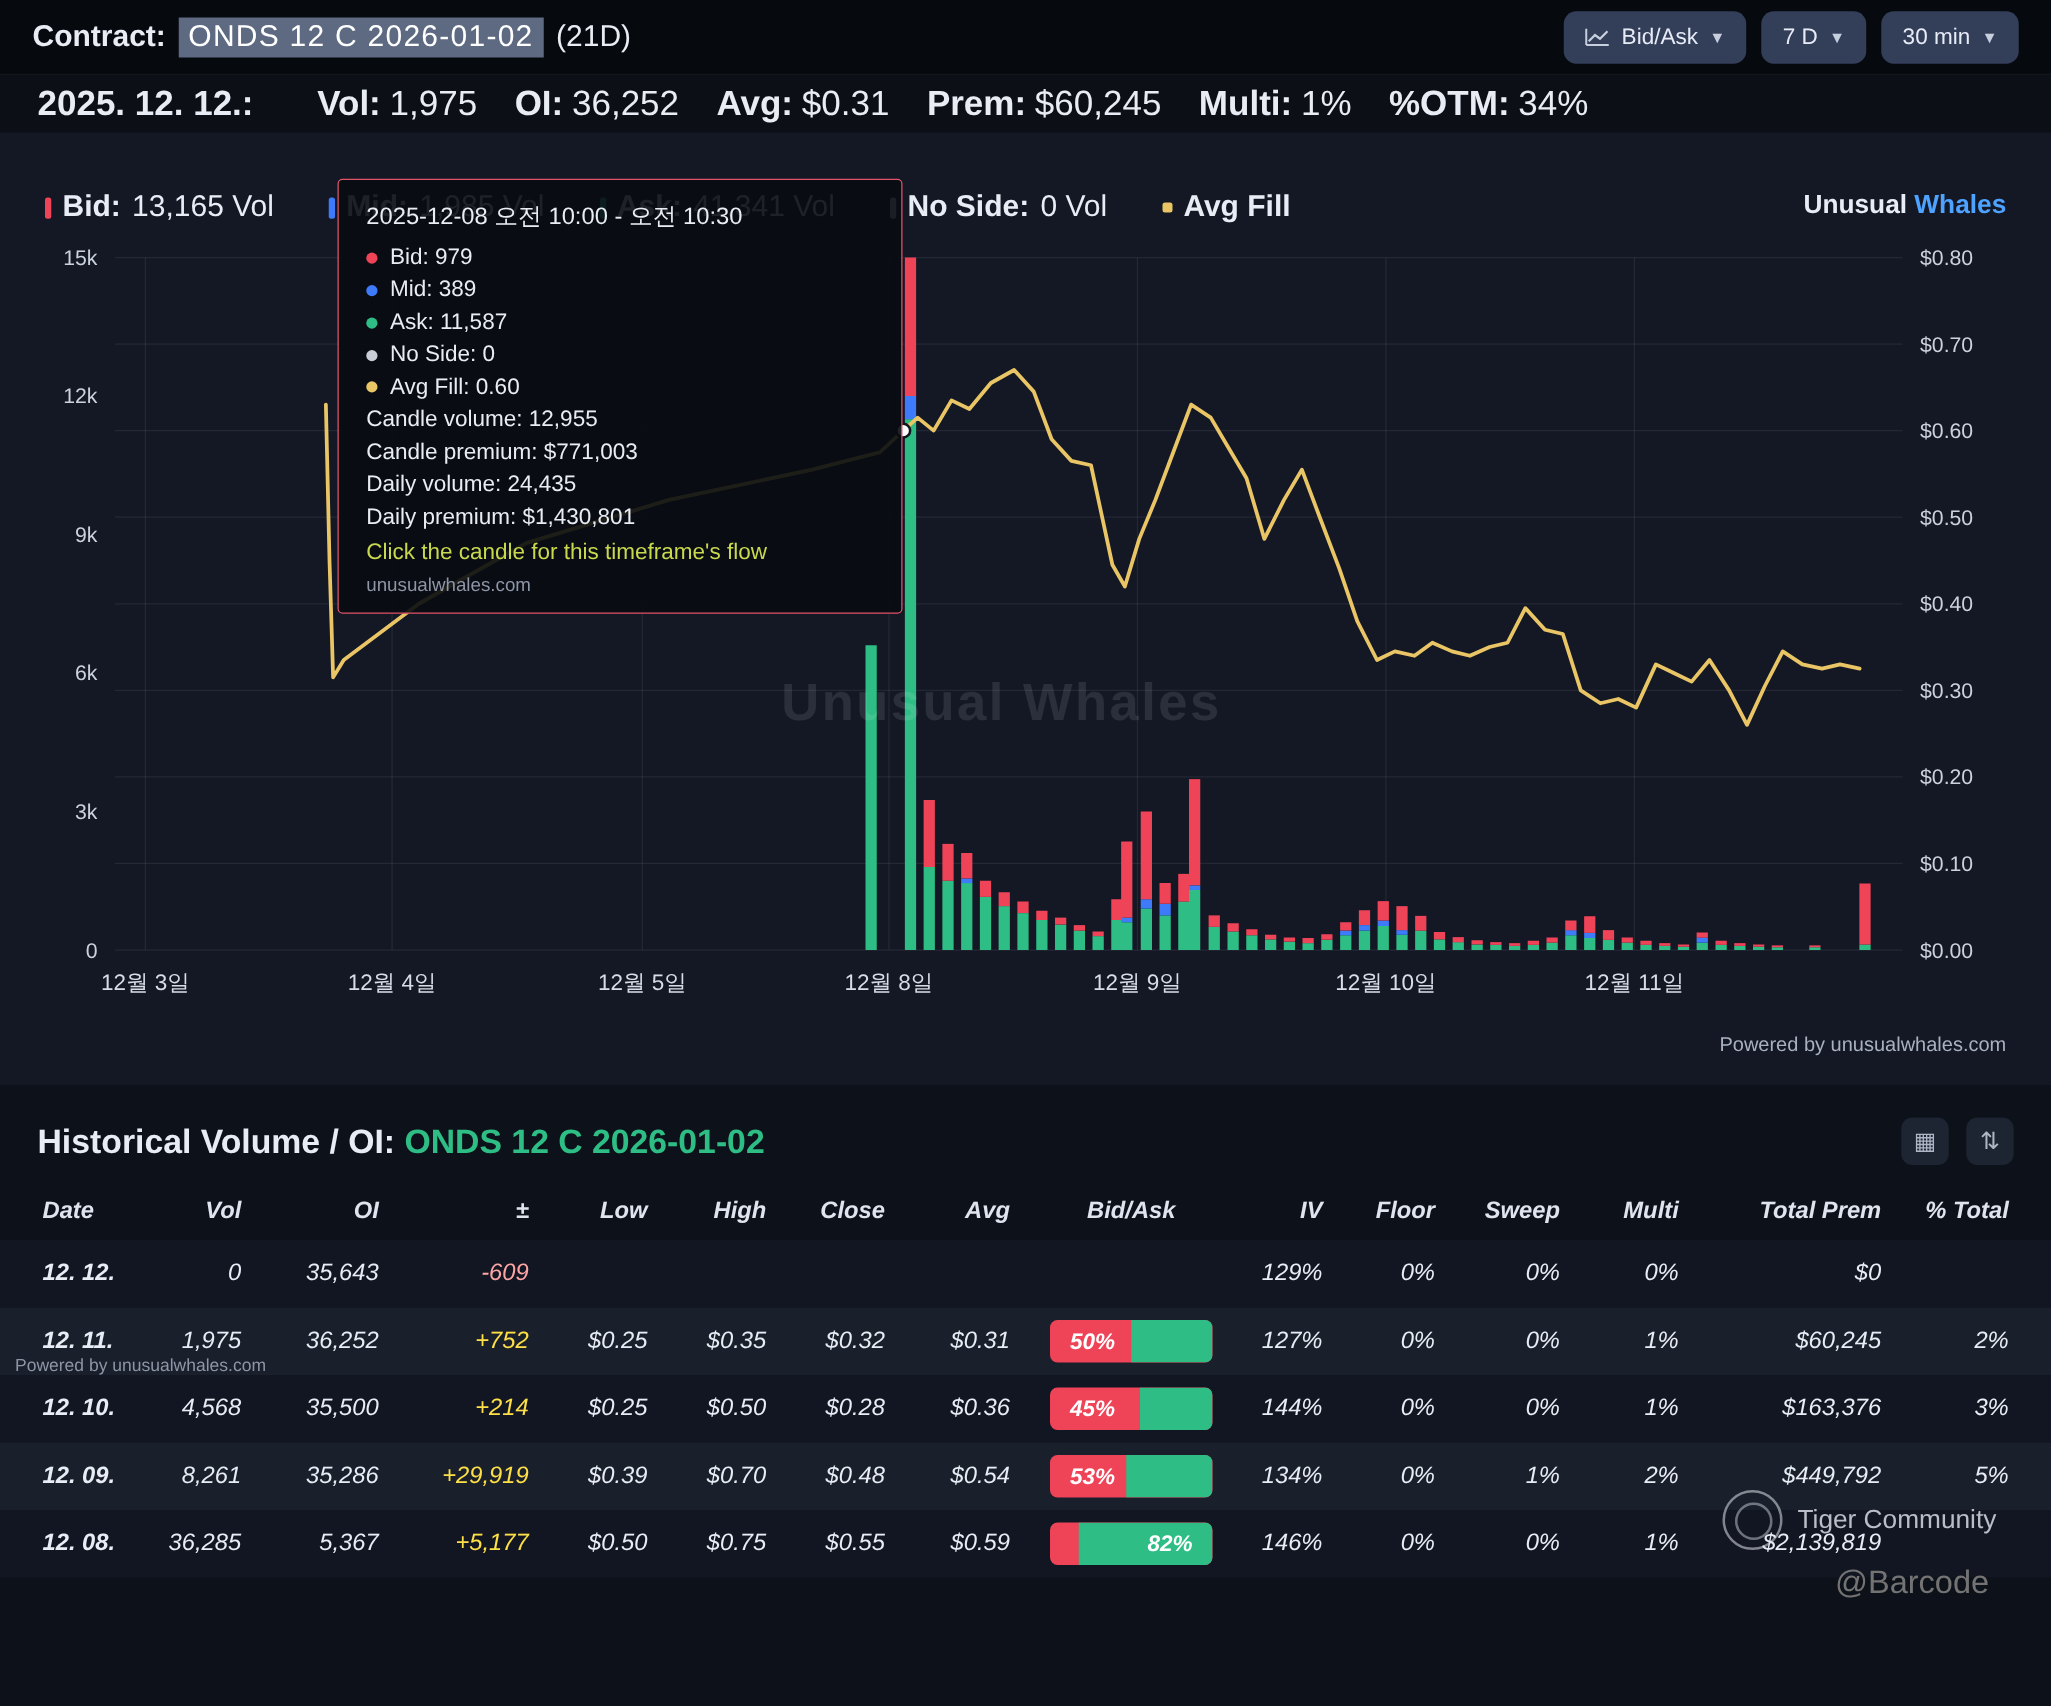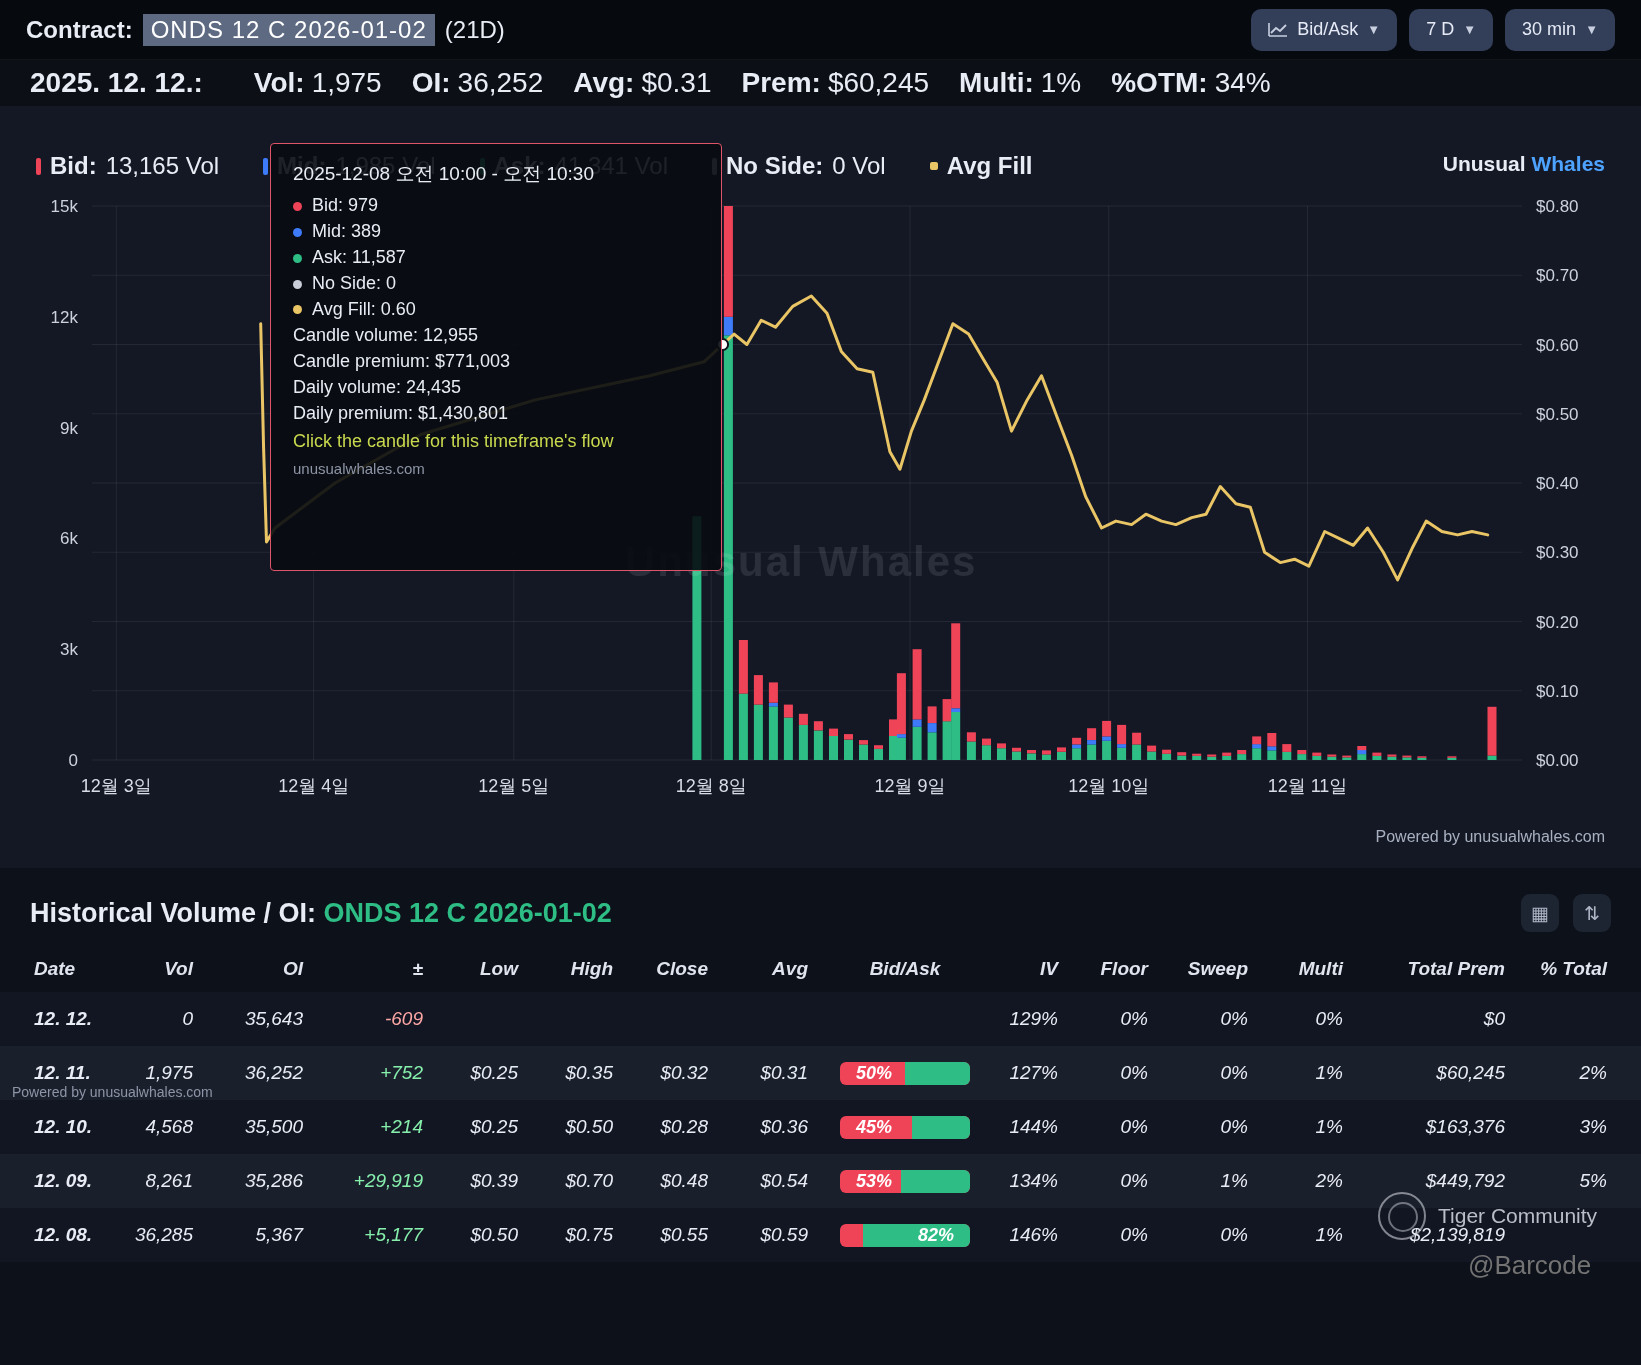--- a/index.html
+++ b/index.html
@@ -42,21 +42,21 @@
 
   .brand { position:absolute; right:36px; top:46px; font-size:21px; font-weight:bold; z-index:2; }
   .brand .w { color:#4da3ff; }
 
   .center-watermark { position:absolute; left:625px; top:432px; font-size:42px; font-weight:bold;
     color:rgba(255,255,255,0.10); z-index:1; letter-spacing:2px; }
 
   .chart-powered { position:absolute; right:36px; top:722px; font-size:16px; color:#a9b1c0; }
 
   
-  .tooltip { position:absolute; left:270px; top:37px; width:452px; height:428px;
+  .tooltip { position:absolute; left:270px; top:37px; width:452px; height:348px;
     background:rgba(8,11,17,0.90); border:1px solid #df5468; border-radius:4px;
     padding:16px 22px; z-index:3; font-size:18px; line-height:1.44; }
   .tooltip .tt-title { font-size:19px; margin-bottom:6px; }
   .tt-row { display:flex; align-items:center; gap:10px; }
   .tt-dot { width:9px; height:9px; border-radius:50%; flex:0 0 auto; }
   .tt-cta { color:#c9d94e; margin-top:2px; }
   .tt-site { color:#8d95a6; font-size:15px; margin-top:4px; }
 
   
   .hist { position:absolute; left:0; top:868px; width:1641px; height:497px; background:#0d1119; }
@@ -68,27 +68,27 @@
     color:#aeb6c6; font-size:19px; cursor:pointer; display:flex; align-items:center; justify-content:center; }
 
   .tgrid { display:grid; grid-template-columns:100px 115px 110px 120px 95px 95px 95px 100px 150px 100px 90px 100px 95px 170px 106px; align-items:center;font-style:italic; }
   .thead { height:46px; font-size:19px; font-weight:bold; color:#dfe4ee; position:relative; }
   .trow { height:54px; font-size:19px; background:#121622; }
   .trow.alt { background:#1a1f2c; }
   .cell { padding-right:22px; text-align:right; white-space:nowrap; }
   .cell.c-date { text-align:left; padding-left:34px; padding-right:0; font-weight:bold; }
   .thead .cell.c-date { font-weight:bold; }
   .cell.c-center { text-align:center; padding-right:0; }
-  .cell.pos { color:#86efac; }
+  .cell.pos { color:#fde047; }
   .cell.neg { color:#fca5a5; }
   .cell.c-prem { padding-right:30px; }
   .cell.c-pct { padding-right:34px; }
 
   .ba-wrap { display:flex; justify-content:center; }
-  .ba-bar { position:relative; width:130px; height:23px; border-radius:6px; background:#ef4358; overflow:hidden; }
+  .ba-bar { position:relative; width:130px; height:34px; border-radius:6px; background:#ef4358; overflow:hidden; }
   .ba-green { position:absolute; right:0; top:0; bottom:0; background:#2dbd85; }
   .ba-label { position:absolute; top:0; bottom:0; display:flex; align-items:center;
     color:#ffffff; font-weight:bold; font-size:18px; }
 
   .table-powered { position:absolute; left:12px; top:138px; font-size:14px; color:#8d95a6; z-index:2; }
 
   
   .tiger-mark { position:absolute; left:1378px; top:1192px; display:flex; align-items:center; gap:12px;
     z-index:6; color:rgba(214,219,228,0.85); font-size:21px; }
   .tiger-logo { width:48px; height:48px; border-radius:50%; border:2px solid rgba(220,224,232,0.55);

